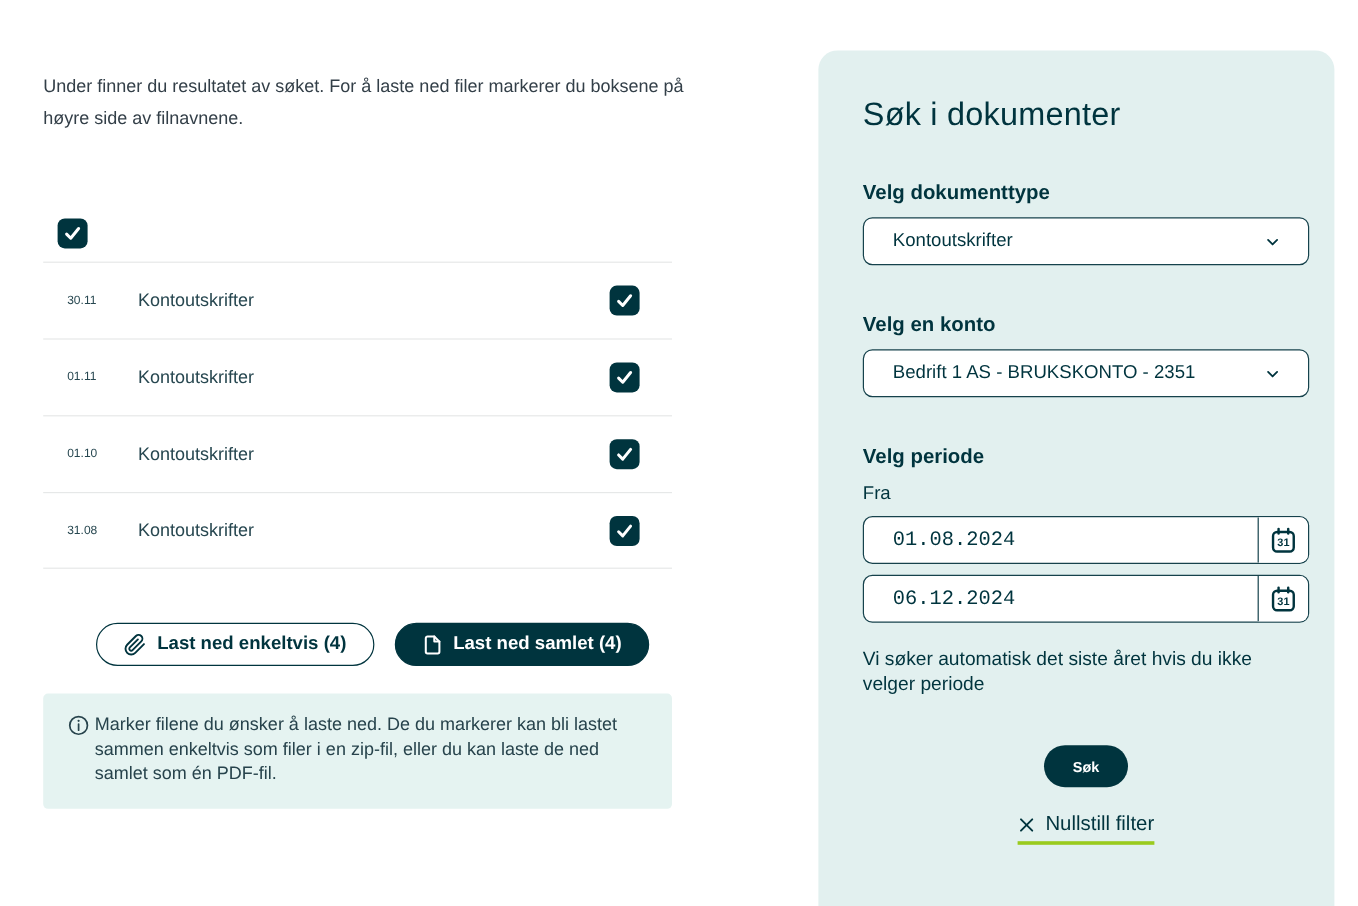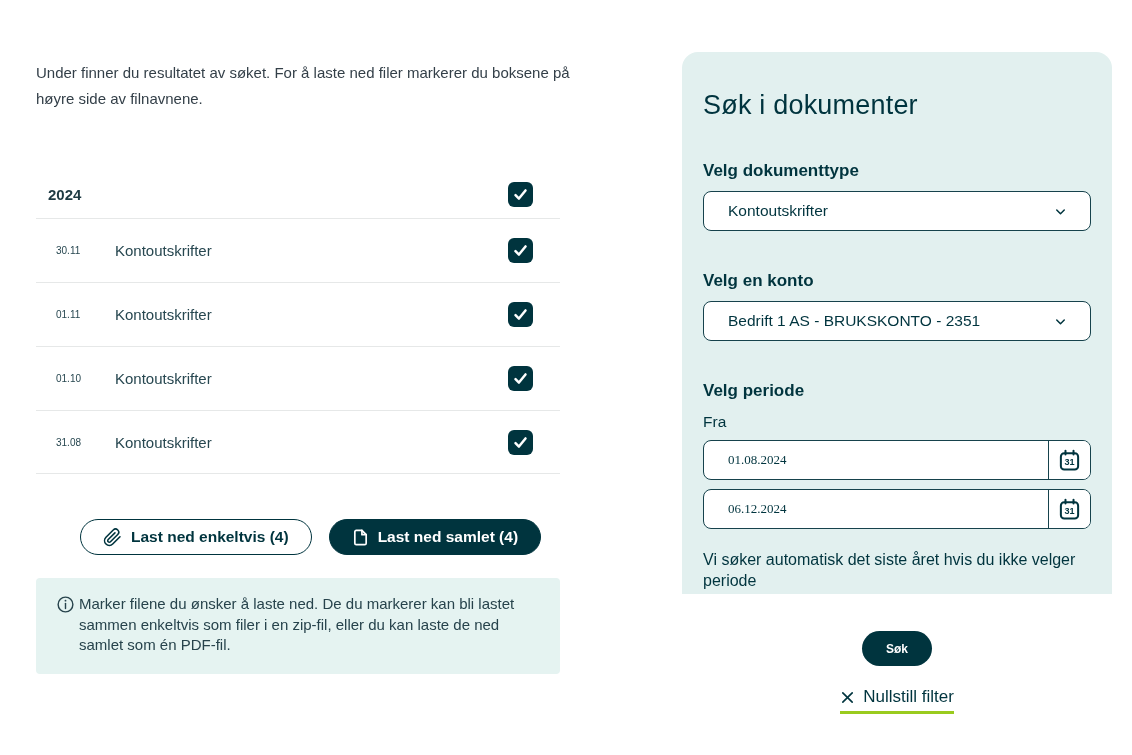--- a/index.html
+++ b/index.html
@@ -71,23 +71,23 @@
     background:var(--info-bg);border-radius:4px;
     padding:16px 24px 18px 20px;
     display:flex;gap:4px;
   }
   .infobox .info-icon{flex:none;margin-top:1px;}
   .infobox p{
     font-size:15px;line-height:20.5px;color:#27434C;
   }
   
   .panel{
-    position:absolute;left:682px;top:52px;width:430px;height:542px;
+    position:absolute;left:682px;top:42px;width:430px;height:713px;
     background:var(--panel-bg);border-radius:16px 16px 0 0;
-    padding:38px 21px 0 21px;color:var(--dark);
+    padding:38px 21px 0 37px;color:var(--dark);
   }
   .panel-title{
     font-size:27px;font-weight:500;letter-spacing:.2px;color:var(--dark);
   }
   .field-label{
     font-size:17px;font-weight:bold;color:var(--dark);
     margin-top:40px;
   }
   .select{
     margin-top:10px;height:40px;background:#FFFFFF;
@@ -102,22 +102,22 @@
   .sub-label{
     font-size:15.5px;color:var(--dark);margin-top:12px;
   }
   .date-field{
     margin-top:9px;height:40px;background:#FFFFFF;
     border:1px solid #16424C;border-radius:8px;
     display:flex;align-items:stretch;overflow:hidden;
   }
   .date-field input{
     flex:1;border:none;outline:none;background:transparent;
-    padding-left:24px;font-size:13px;color:var(--dark);
-    font-family:Liberation Serif, serif;min-width:0;
+    padding-left:24px;font-size:17px;color:var(--dark);
+    font-family:Liberation Mono, monospace;min-width:0;
   }
   .cal-btn{
     width:42px;border-left:1px solid #16424C;
     display:flex;align-items:center;justify-content:center;
     cursor:pointer;background:#FFFFFF;
   }
   .helper{
     margin-top:20px;font-size:16px;line-height:21px;color:var(--dark);
   }
   .sok-btn{
@@ -137,21 +137,20 @@
   svg{display:block;}
 </style>
 </head>
 <body>
 
 <p class="intro">Under finner du resultatet av søket. For å laste ned filer markerer du boksene på høyre side av filnavnene.</p>
 
 <div class="doc-list">
 
   <div class="list-header">
-    <span class="year">2024</span>
     <span class="checkbox" role="checkbox" aria-checked="true">
       <svg width="15" height="15" viewBox="0 0 24 24">
           <polyline points="4,13 9.5,18.5 20,5.5" fill="none" stroke="#FFFFFF" stroke-width="4" stroke-linecap="round" stroke-linejoin="round"></polyline>
         </svg>
     </span>
   </div>
 
   <div class="doc-row">
     <span class="date">30.11</span>
     <span class="doc-label">Kontoutskrifter</span>

